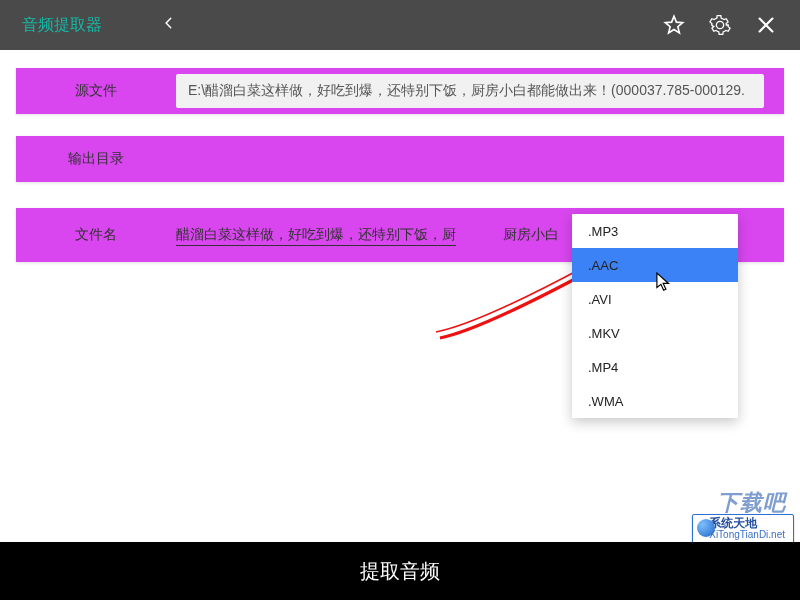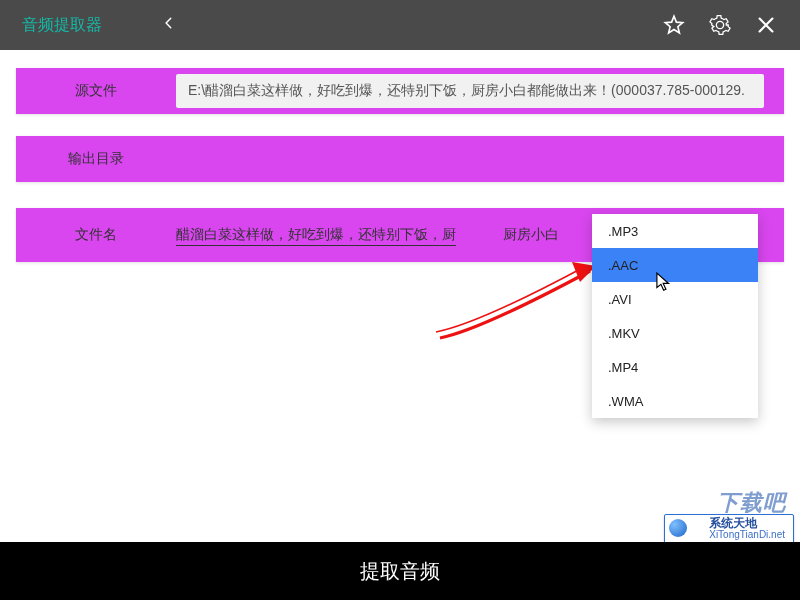--- a/index.html
+++ b/index.html
@@ -15,26 +15,26 @@
   .panel-source { top:68px; height:46px; }
   .panel-output { top:136px; height:46px; }
   .panel-filetype { top:208px; height:54px; }
   .row { display:flex; align-items:center; height:100%; }
   .label { width:160px; text-align:center; font-size:14px; color:#333; }
   .field-source { flex:1; height:34px; margin-right:20px; background:#f1f1f1; color:#555; font-size:14px; padding:0 12px; display:flex; align-items:center; border-radius:2px; overflow:hidden; white-space:nowrap; }
   .field-output { flex:1; height:34px; margin-right:12px; color:#333; font-size:14px; display:flex; align-items:center; justify-content:center; border:none; }
   .filename-input { width:280px; font-size:14px; color:#333; border:none; border-bottom:1px solid #333; padding:2px 0; outline:none; background:transparent; }
   .label2 { width:90px; text-align:center; font-size:14px; color:#333; margin-left:30px; }
   .type-slot { flex:1; }
-  .dropdown { position:absolute; left:592px; top:214px; width:166px; background:#fff; box-shadow:0 4px 12px rgba(0,0,0,0.22); z-index:50; }
+  .dropdown { position:absolute; left:572px; top:214px; width:166px; background:#fff; box-shadow:0 4px 12px rgba(0,0,0,0.22); z-index:50; }
   .dd-item { height:34px; display:flex; align-items:center; padding-left:16px; font-size:13px; color:#222; cursor:pointer; }
   .dd-item.hover { background:#3b82f6; }
   .extract-btn { position:absolute; left:0; bottom:0; width:800px; height:58px; background:#000000; color:#fff; font-size:20px; display:flex; align-items:center; justify-content:center; cursor:pointer; }
   .arrow { position:absolute; z-index:40; pointer-events:none; }
-  .wm { position:absolute; right:6px; bottom:56px; background:#fff; border:1px solid #2a6fd6; border-radius:2px; padding:2px 8px 2px 44px; font-size:10px; color:#244f9e; line-height:12px; box-shadow:0 1px 2px rgba(0,0,0,0.25); }
+  .wm { position:absolute; right:6px; bottom:56px; background:#fff; border:1px solid #2a6fd6; border-radius:2px; padding:2px 8px 2px 16px; font-size:10px; color:#244f9e; line-height:12px; box-shadow:0 1px 2px rgba(0,0,0,0.25); }
   .wm .ball { position:absolute; left:4px; top:4px; width:18px; height:18px; border-radius:50%; background:radial-gradient(circle at 30% 30%, #7fbfff, #1e66c8); }
   .wm-top { position:absolute; right:14px; bottom:82px; font-size:22px; font-style:italic; font-weight:700; color:#2b5fb0; opacity:0.6; letter-spacing:1px; z-index:1; }
   .cursor { position:absolute; left:656px; top:272px; z-index:60; }
   .cursor svg { width:18px; height:22px; }
 </style>
 </head>
 <body>
 <div class="stage">
 
   <div class="header">

